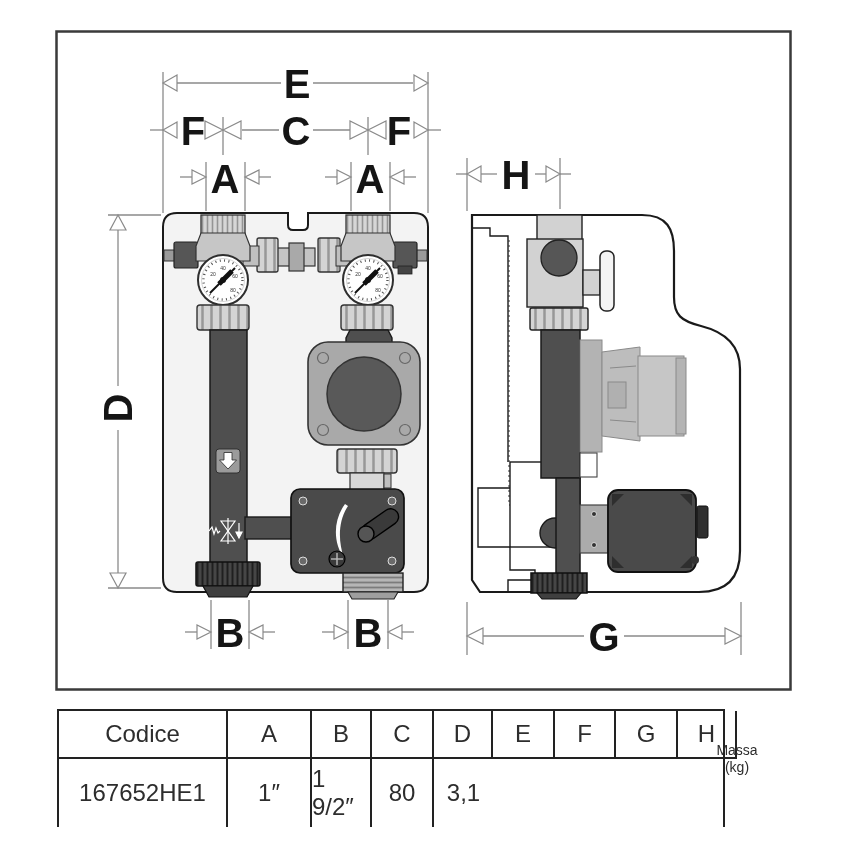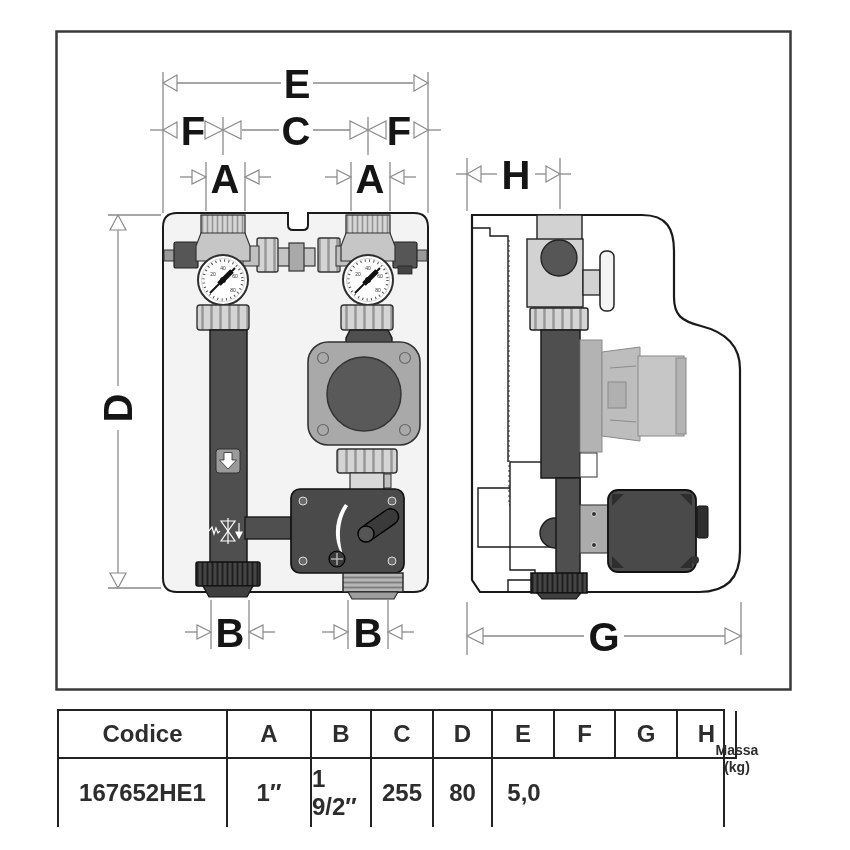--- a/index.html
+++ b/index.html
@@ -10,21 +10,21 @@
   .arr{fill:#fff;stroke:#8a8a8a;stroke-width:1.2;}
   .dimtxt{font-family:"Liberation Sans","DejaVu Sans",sans-serif;font-weight:bold;
           font-size:40px;fill:#151515;text-anchor:middle;}
   .gtick{font-family:"Liberation Sans",sans-serif;font-size:5px;fill:#333;text-anchor:middle;}
 
   
   .table-wrap{position:absolute;left:57px;top:709px;width:736px;}
   .tbl{display:grid;box-sizing:border-box;width:668px;
        grid-template-columns:169px 84px 60px 62px 59px 62px 61px 62px 59px 1fr;
        grid-template-rows:48px 68px;
-       border:2.5px solid #222;border-bottom:none;color:#2d2d2d;font-weight:bold;}
+       border:2.5px solid #222;border-bottom:none;color:#2d2d2d;}
   .cell{border-right:2px solid #222;display:flex;align-items:center;justify-content:center;
         font-size:24px;min-width:0;}
   .cell.last{border-right:none;}
   .cell.head{border-bottom:2px solid #222;}
   .cell.massa{flex-direction:column;font-size:14px;line-height:1.2;margin-top:48px;}
   .cell.codes{line-height:34px;text-align:center;}
 </style>
 </head>
 <body>
 
@@ -312,17 +312,16 @@
     <div class="cell head massa last">
       <span>Massa</span>
       <span>(kg)</span>
     </div>
 
     <div class="cell codes">
       <div>167652HE1</div>
     </div>
     <div class="cell">1″</div>
     <div class="cell">1 9/2″</div>
-    <div class="cell">255</div>
     <div class="cell">80</div>
-    <div class="cell last">5,0</div>
+    <div class="cell last">3,1</div>
   </div>
 </div>
 
 </body></html>

